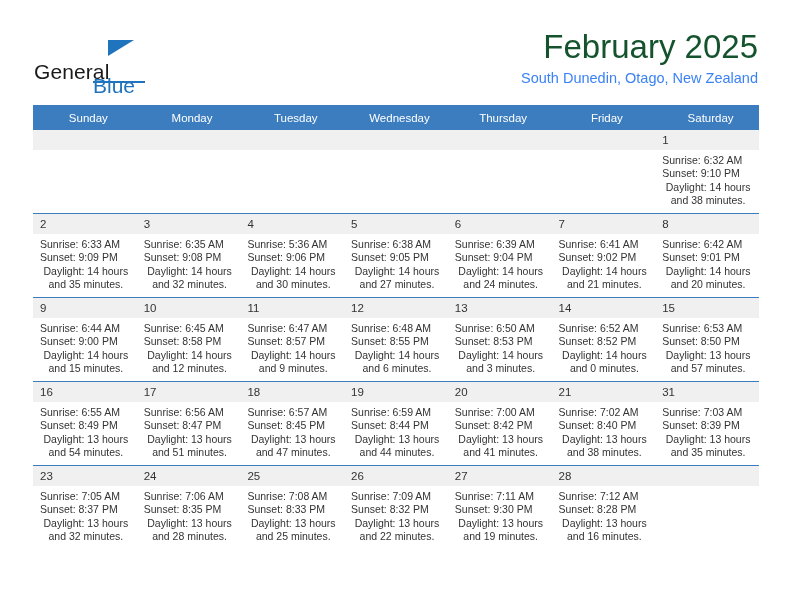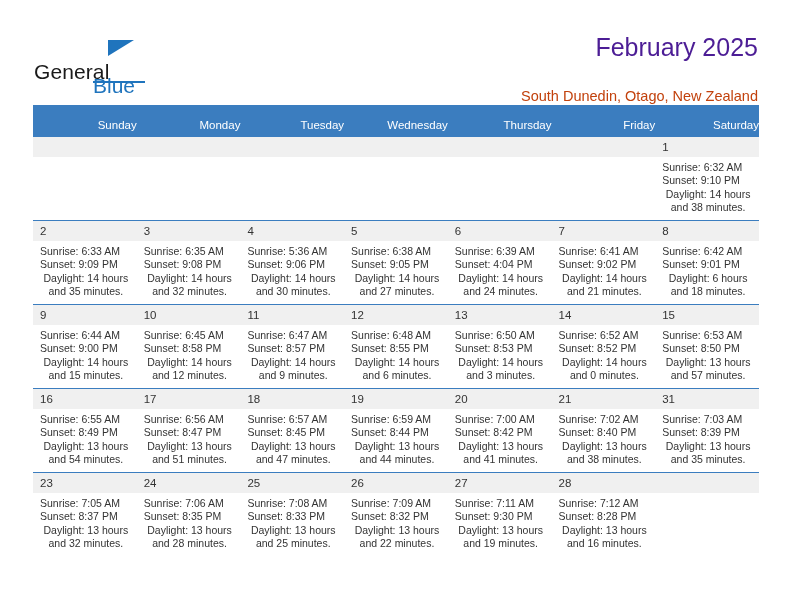--- a/index.html
+++ b/index.html
@@ -74,49 +74,49 @@
     background: #1f74bd;
   }
 
   .title-block {
     position: absolute;
     right: 0;
     top: 0;
     text-align: right;
   }
   .cal-title {
-    font-size: 25px;
-    color: #4c1d95;
+    font-size: 33px;
+    color: #14532d;
     line-height: 30px;
     white-space: nowrap;
   }
   .cal-subtitle {
     font-size: 14.5px;
-    color: #c2410c;
+    color: #3b82f6;
     line-height: 22px;
-    margin-top: 23px;
+    margin-top: 5px;
     white-space: nowrap;
   }
 
   
   .calendar {
     position: absolute;
     left: 33px;
     top: 105px;
     width: 726px;
     border-collapse: collapse;
     table-layout: fixed;
   }
   .calendar th {
     background: #3b7dbf;
     color: #ffffff;
     font-size: 11.5px;
     font-weight: normal;
-    text-align: right;
-    padding: 14px 0 5px 7px;
+    text-align: center;
+    padding: 7px 0 5px 7px;
     height: 11px;
     border: none;
   }
   .calendar td {
     vertical-align: top;
     padding: 0;
     border-top: 1px solid #3b7dbf;
     background: #ffffff;
     height: 83px;
   }
@@ -243,38 +243,38 @@
             <div class="details">
               <div>Sunrise: 6:38 AM</div>
               <div>Sunset: 9:05 PM</div>
               <div class="wrap">Daylight: 14 hours and 27 minutes.</div>
             </div>
           </td>
           <td>
             <div class="daynum">6</div>
             <div class="details">
               <div>Sunrise: 6:39 AM</div>
-              <div>Sunset: 4:04 PM</div>
+              <div>Sunset: 9:04 PM</div>
               <div class="wrap">Daylight: 14 hours and 24 minutes.</div>
             </div>
           </td>
           <td>
             <div class="daynum">7</div>
             <div class="details">
               <div>Sunrise: 6:41 AM</div>
               <div>Sunset: 9:02 PM</div>
               <div class="wrap">Daylight: 14 hours and 21 minutes.</div>
             </div>
           </td>
           <td>
             <div class="daynum">8</div>
             <div class="details">
               <div>Sunrise: 6:42 AM</div>
               <div>Sunset: 9:01 PM</div>
-              <div class="wrap">Daylight: 6 hours and 18 minutes.</div>
+              <div class="wrap">Daylight: 14 hours and 20 minutes.</div>
             </div>
           </td>
         </tr>
         <tr class="week">
           <td>
             <div class="daynum">9</div>
             <div class="details">
               <div>Sunrise: 6:44 AM</div>
               <div>Sunset: 9:00 PM</div>
               <div class="wrap">Daylight: 14 hours and 15 minutes.</div>

